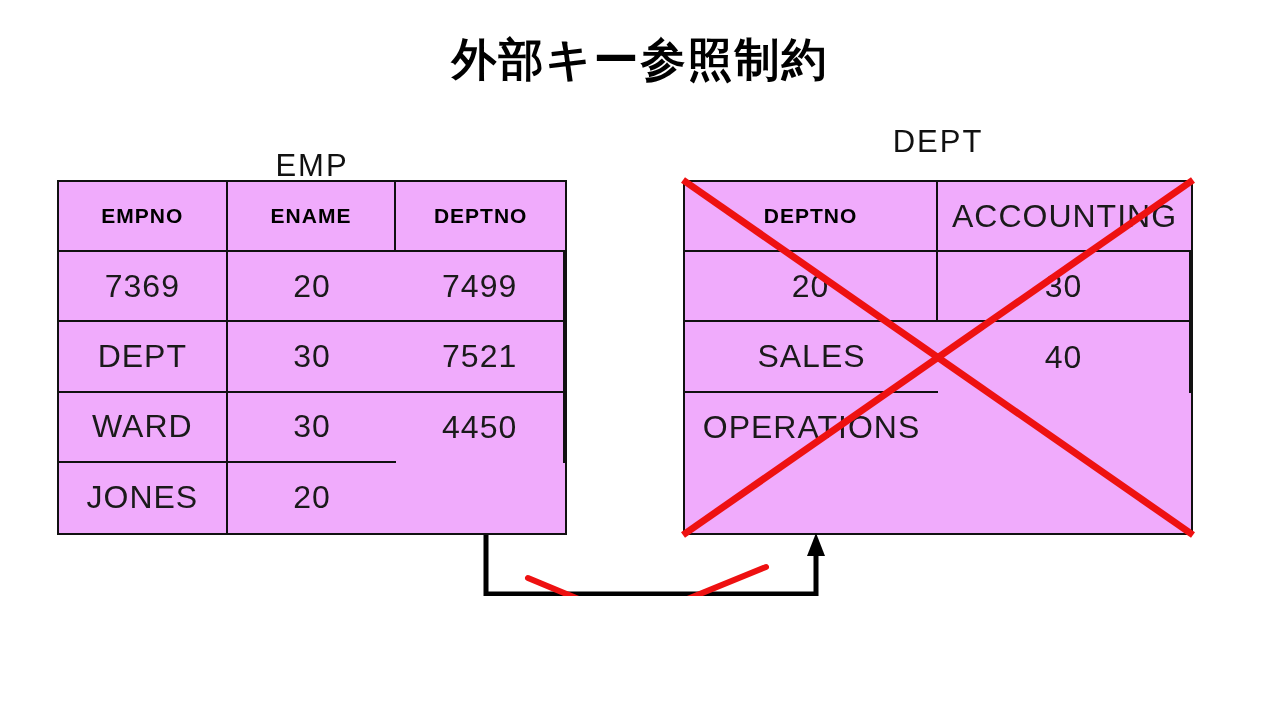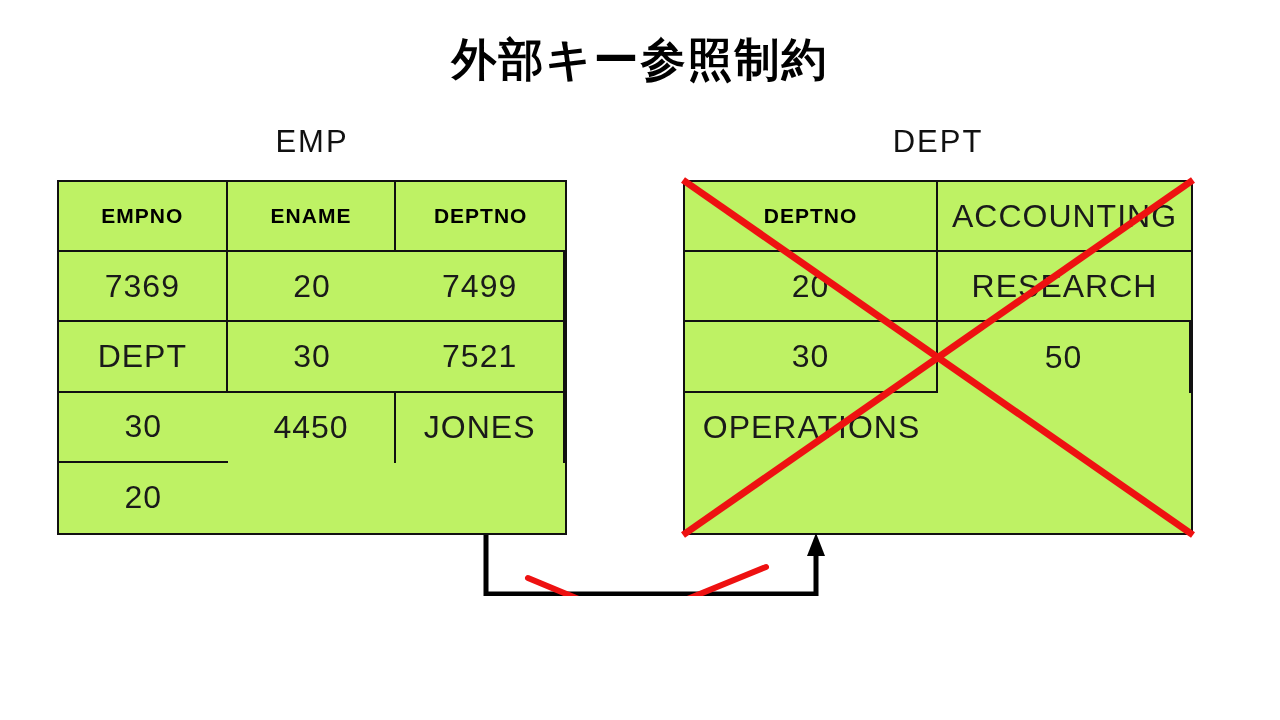--- a/index.html
+++ b/index.html
@@ -25,31 +25,31 @@
   }
   .tbl-label {
     position: absolute;
     top: 124px;
     text-align: center;
     font-size: 31px;
     font-weight: 400;
     letter-spacing: 2px;
     color: #111111;
   }
-  .tbl-label.emp  { left: 57px;  width: 510px; }
+  .tbl-label.emp  { left: 57px;  width: 510px; margin-top: 24px; }
   .tbl-label.dept { left: 683px; width: 510px; }
   .dtable {
     position: absolute;
     top: 180px;
     width: 510px;
     height: 355px;
     display: grid;
     grid-template-rows: repeat(5, 1fr);
     border: 2.5px solid #111111;
-    background: #bef264;
+    background: #f0abfc;
   }
   .dtable.emp  { left: 57px;  grid-template-columns: repeat(3, 1fr); }
   .dtable.dept { left: 683px; grid-template-columns: repeat(2, 1fr); }
   .cell {
     display: flex;
     align-items: center;
     justify-content: center;
     border-right: 2.5px solid #111111;
     border-bottom: 2.5px solid #111111;
     font-size: 32px;
@@ -91,38 +91,39 @@
     <div class="cell hdr lastcol">DEPTNO</div>
 
     <div class="cell">7369</div>
     <div class="cell lastcol">20</div>
 
     <div class="cell">7499</div>
     <div class="cell">DEPT</div>
     <div class="cell lastcol">30</div>
 
     <div class="cell">7521</div>
+    <div class="cell">WARD</div>
     <div class="cell lastcol">30</div>
 
     <div class="cell lastrow">4450</div>
     <div class="cell lastrow">JONES</div>
     <div class="cell lastcol lastrow">20</div>
   </div>
 
   <div class="dtable dept">
     <div class="cell hdr">DEPTNO</div>
 
     <div class="cell lastcol">ACCOUNTING</div>
 
     <div class="cell">20</div>
-    <div class="cell lastcol">RESEARCH</div>
 
     <div class="cell">30</div>
+    <div class="cell lastcol">SALES</div>
 
-    <div class="cell lastrow">50</div>
+    <div class="cell lastrow">40</div>
     <div class="cell lastcol lastrow">OPERATIONS</div>
   </div>
 
   <div class="fk-label">FOREIGN KEY</div>
 
   <svg class="overlay" viewBox="0 0 1280 720">
 
     <polyline points="486,535 486,594 816,594 816,552" fill="none" stroke-width="5" stroke="#000000"></polyline>
     <polygon points="816,533 807,556 825,556" fill="#000000"></polygon>
 

